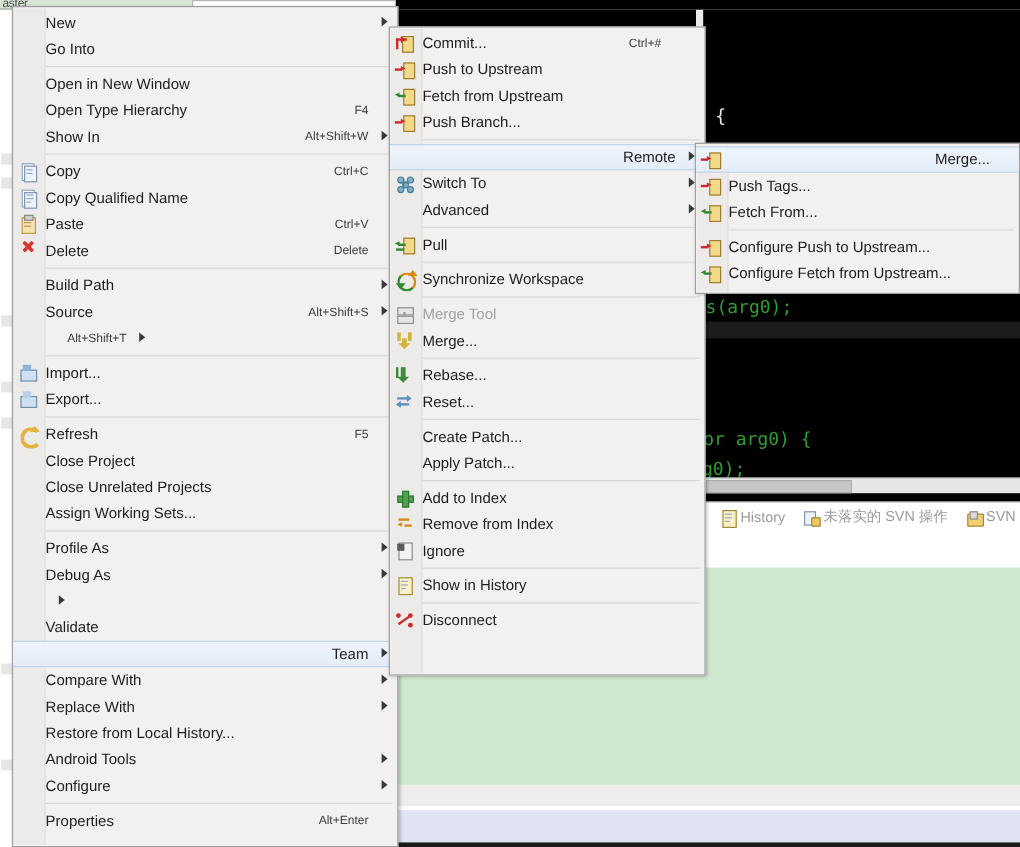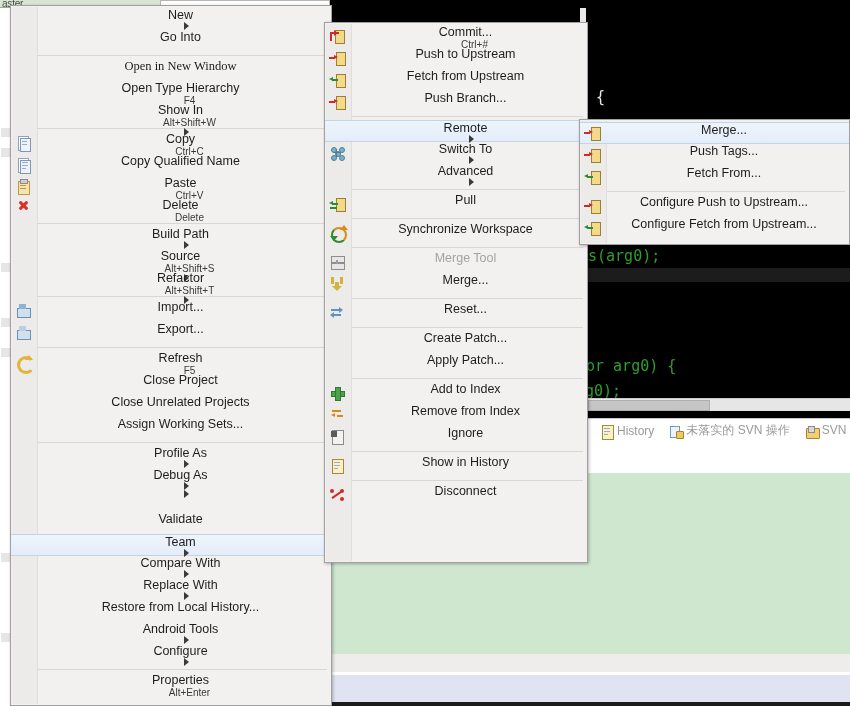--- a/index.html
+++ b/index.html
@@ -135,21 +135,20 @@
   }
   .mi {
     position: relative;
     height: 22px;
     display: flex;
     align-items: center;
     padding-left: 27px;
     padding-right: 8px;
     box-sizing: border-box;
     white-space: nowrap;
-    flex-direction: column;
   }
   .mi .label { flex: 1 1 auto; }
   .mi .accel {
     color: #3a3a3a;
     font-size: 10px;
     padding-left: 18px;
   }
   .mi .arrow {
     width: 12px;
     text-align: right;
@@ -335,21 +334,21 @@
     <div class="gutter"></div>
   <div class="mi" style="height: 22px;">
         <span class="label">New</span>
         <span class="arrow"><span class="caret-right"></span></span>
       </div>
       <div class="mi" style="height: 22px;">
         <span class="label">Go Into</span>
         <span class="arrow"></span>
       </div>
       <div class="msep"></div>
-      <div class="mi" style="height: 22px; font-family: Liberation Serif, serif;">
+      <div class="mi" style="height: 22px;">
         <span class="label">Open in New Window</span>
         <span class="arrow"></span>
       </div>
       <div class="mi" style="height: 22px;">
         <span class="label">Open Type Hierarchy</span>
         <span class="accel">F4</span>
         <span class="arrow"></span>
       </div>
       <div class="mi" style="height: 22px;">
         <span class="label">Show In</span>
@@ -411,21 +410,20 @@
       <div class="mi" style="height: 22px;">
         <span class="label">Build Path</span>
         <span class="arrow"><span class="caret-right"></span></span>
       </div>
       <div class="mi" style="height: 22px;">
         <span class="label">Source</span>
         <span class="accel">Alt+Shift+S</span>
         <span class="arrow"><span class="caret-right"></span></span>
       </div>
       <div class="mi" style="height: 22px;">
-        <span class="label">Refactor</span>
         <span class="accel">Alt+Shift+T</span>
         <span class="arrow"><span class="caret-right"></span></span>
       </div>
       <div class="msep"></div>
       <div class="mi" style="height: 22px;">
         <span class="mic">
           <span class="ic">
             <i class="imp-arrow"></i>
             <i class="imp-tip"></i>
           </span>
@@ -510,21 +508,21 @@
       <div class="msep"></div>
       <div class="mi" style="height: 22px;">
         <span class="label">Properties</span>
         <span class="accel">Alt+Enter</span>
         <span class="arrow"></span>
       </div>
     </div>
 
   <div class="menu" id="menu-team" style="left:324px; top:22px; width:264px; height:541px;">
     <div class="gutter"></div>
-  <div class="mi" style="height: 22px;">
+  <div class="mi" style="height: 22px; gap: 12px;">
         <span class="mic">
           <span class="ic">
             <i class="gbox" style="left:6px;"></i>
             <i class="b"></i>
             <i class="commit-arr"></i>
             <i class="commit-tip"></i>
           </span>
         </span>
         <span class="label">Commit...</span>
         <span class="accel">Ctrl+#</span>
@@ -629,20 +627,31 @@
             <i style="left:3px; top:10px; width:0; height:0; border-left:5px solid transparent; border-right:5px solid transparent; border-top:5px solid #d3b33c;"></i>
           </span>
         </span>
         <span class="label">Merge...</span>
         <span class="arrow"></span>
       </div>
       <div class="msep"></div>
       <div class="mi" style="height: 22px;">
         <span class="mic">
           <span class="ic">
+            <i class="rebase-shaft"></i>
+            <i class="rebase-head"></i>
+            <i style="left:1px; top:1px; width:2px; height:9px; background:#3a8e3a;"></i>
+          </span>
+        </span>
+        <span class="label">Rebase...</span>
+        <span class="arrow"></span>
+      </div>
+      <div class="mi" style="height: 22px;">
+        <span class="mic">
+          <span class="ic">
             <i class="reset-a1"></i>
             <i class="reset-h1"></i>
             <i class="reset-a2"></i>
             <i class="reset-h2"></i>
           </span>
         </span>
         <span class="label">Reset...</span>
         <span class="arrow"></span>
       </div>
       <div class="msep"></div>

